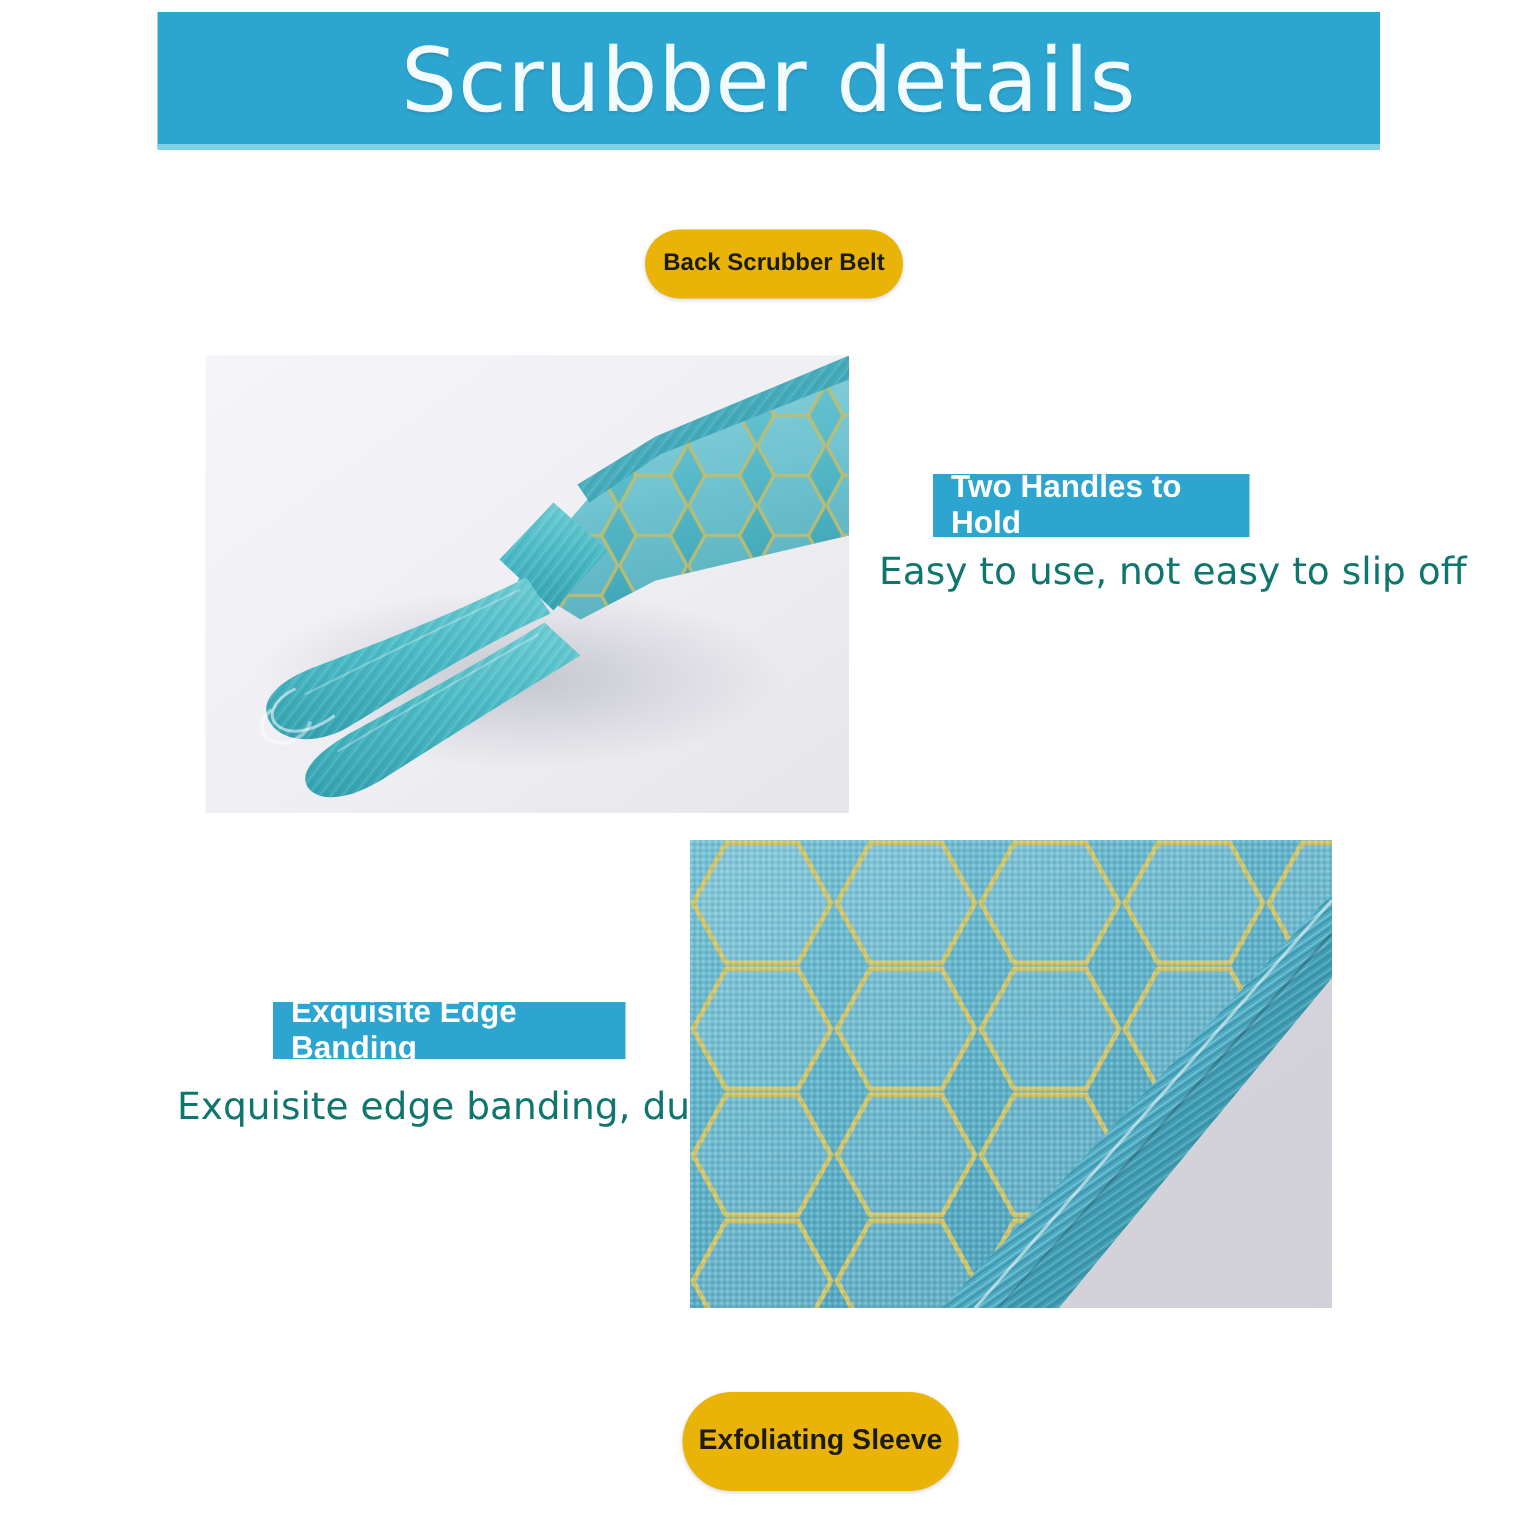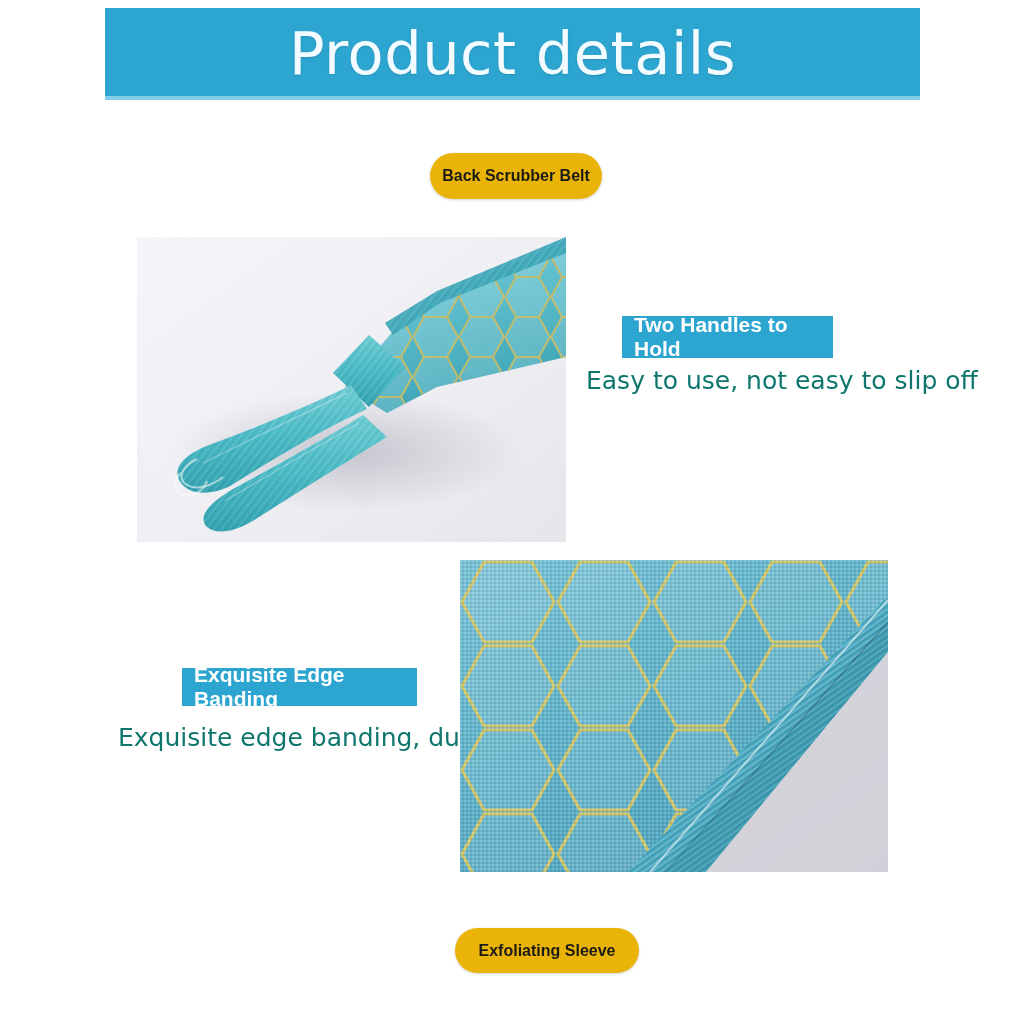--- a/index.html
+++ b/index.html
@@ -67,22 +67,22 @@
   .pill-top {
     left: 430px;
     top: 153px;
     width: 172px;
     height: 46px;
   }
   .pill-bottom {
     left: 455px;
     top: 928px;
     width: 184px;
-    height: 45px;
-    font-size: 16px;
+    height: 66px;
+    font-size: 19px;
   }
 
   
   .blue-label {
     position: absolute;
     background: #2ca5d0;
     color: #ffffff;
     display: flex;
     align-items: center;
     justify-content: center;
@@ -137,21 +137,21 @@
   }
 
   .photo svg { display: block; width: 100%; height: 100%; }
 </style>
 </head>
 <body>
 
 <div id="page">
 
   <div class="header-banner">
-    <div class="header-title">Product details</div>
+    <div class="header-title">Scrubber details</div>
   </div>
   <div class="header-underline"></div>
 
   <div class="pill pill-top">Back Scrubber Belt</div>
 
   <div class="photo photo-handles">
     <svg viewBox="0 0 429 305" preserveAspectRatio="none">
       <defs>
         <linearGradient id="bgGrad1" x1="0" y1="0" x2="1" y2="1">
           <stop offset="0%" stop-color="#f5f4f8"></stop>

